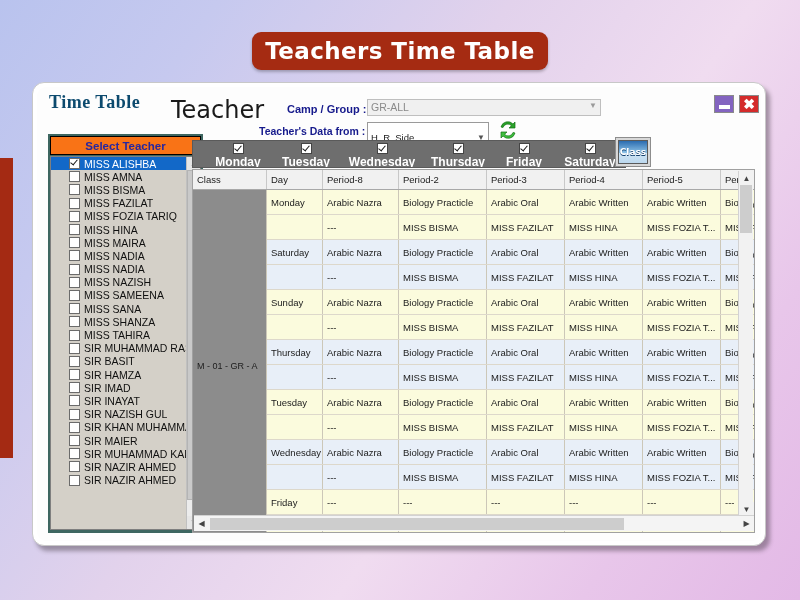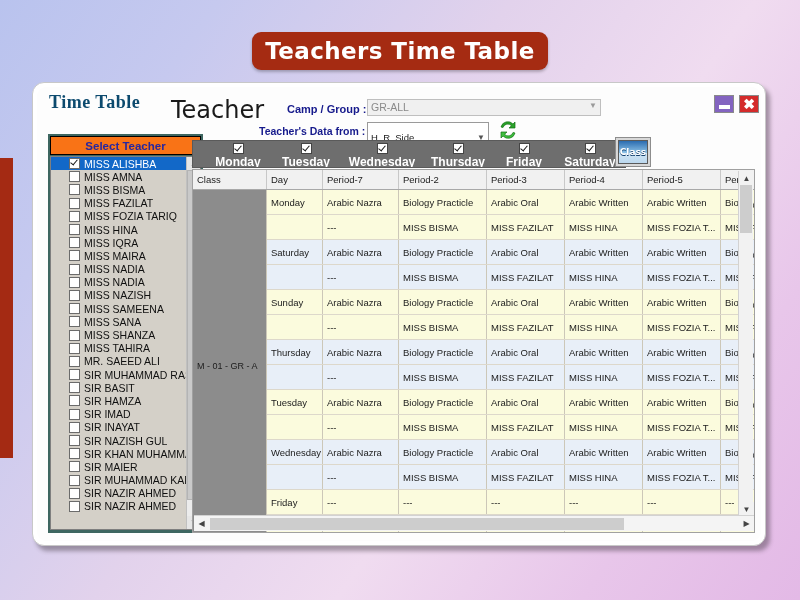--- a/index.html
+++ b/index.html
@@ -380,24 +380,20 @@
               <div class="t-item">
                 <span class="t-chk"></span>
                 <span>MISS FOZIA TARIQ</span>
               </div>
               <div class="t-item">
                 <span class="t-chk"></span>
                 <span>MISS HINA</span>
               </div>
               <div class="t-item">
                 <span class="t-chk"></span>
-                <span>MISS IQRA</span>
-              </div>
-              <div class="t-item">
-                <span class="t-chk"></span>
                 <span>MISS MAIRA</span>
               </div>
               <div class="t-item">
                 <span class="t-chk"></span>
                 <span>MISS NADIA</span>
               </div>
               <div class="t-item">
                 <span class="t-chk"></span>
                 <span>MISS NADIA</span>
               </div>
@@ -413,24 +409,20 @@
                 <span class="t-chk"></span>
                 <span>MISS SANA</span>
               </div>
               <div class="t-item">
                 <span class="t-chk"></span>
                 <span>MISS SHANZA</span>
               </div>
               <div class="t-item">
                 <span class="t-chk"></span>
                 <span>MISS TAHIRA</span>
-              </div>
-              <div class="t-item">
-                <span class="t-chk"></span>
-                <span>MR. SAEED  ALI</span>
               </div>
               <div class="t-item">
                 <span class="t-chk"></span>
                 <span>SIR  MUHAMMAD RASHID</span>
               </div>
               <div class="t-item">
                 <span class="t-chk"></span>
                 <span>SIR BASIT</span>
               </div>
               <div class="t-item">
@@ -515,21 +507,21 @@
           <span>Class</span>
         </div>
       </div>
 
       <div class="grid-wrap">
         <table class="grid">
           <thead>
             <tr id="grid-head">
                 <th style="width: 68px;">Class</th>
                 <th style="width: 50px;">Day</th>
-                <th style="width: 70px;">Period-7</th>
+                <th style="width: 70px;">Period-8</th>
                 <th style="width: 82px;">Period-2</th>
                 <th style="width: 72px;">Period-3</th>
                 <th style="width: 72px;">Period-4</th>
                 <th style="width: 72px;">Period-5</th>
                 <th style="width: 72px;">Period-6</th>
               </tr>
           </thead>
           <tbody id="grid-body">
               <tr class="cream">
                 <td class="classcell" rowspan="14">M - 01 - GR - A</td>

